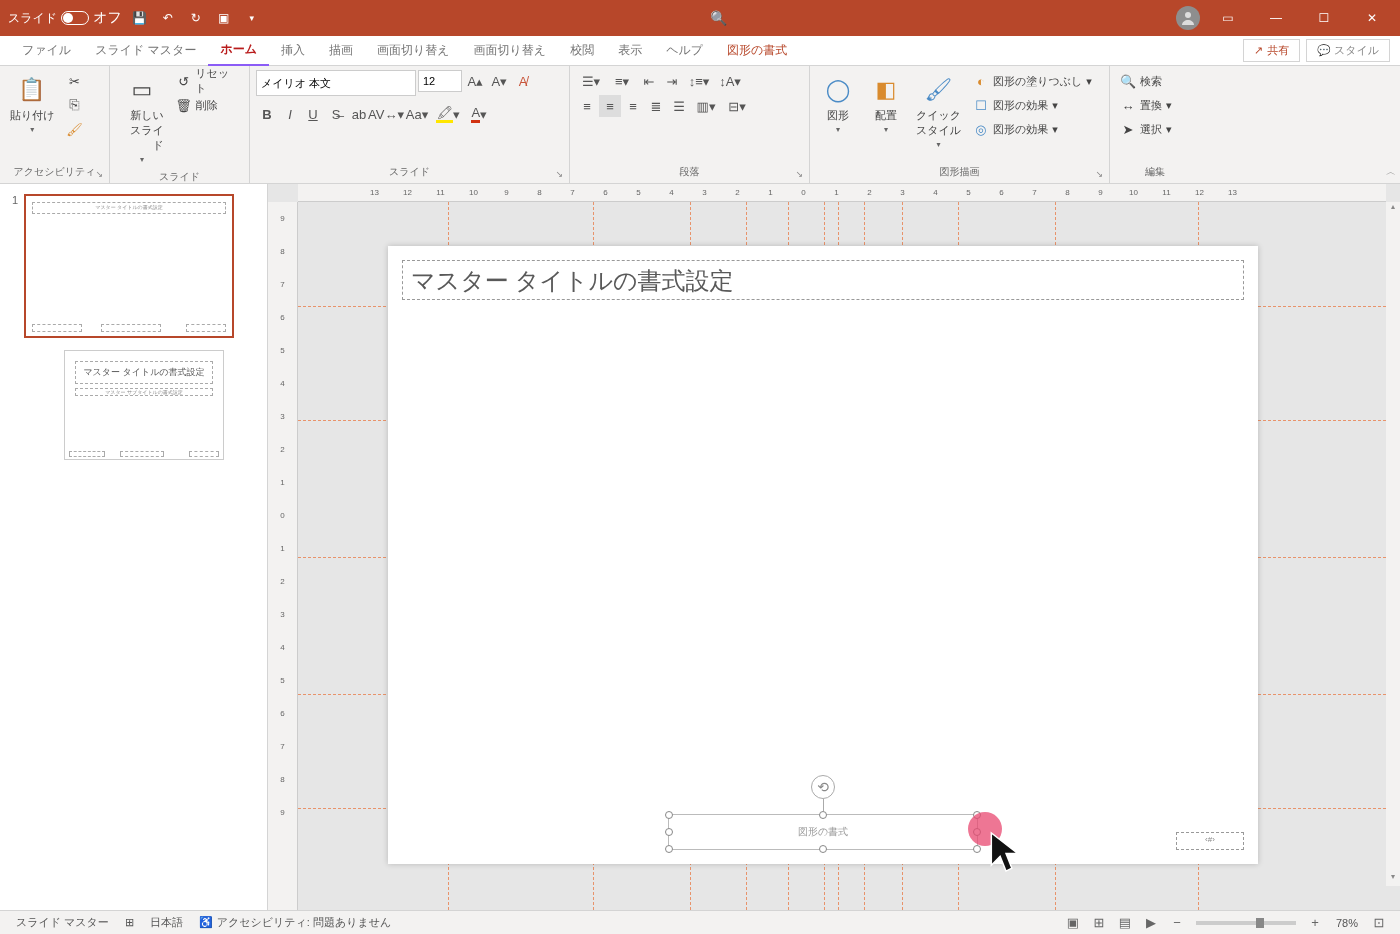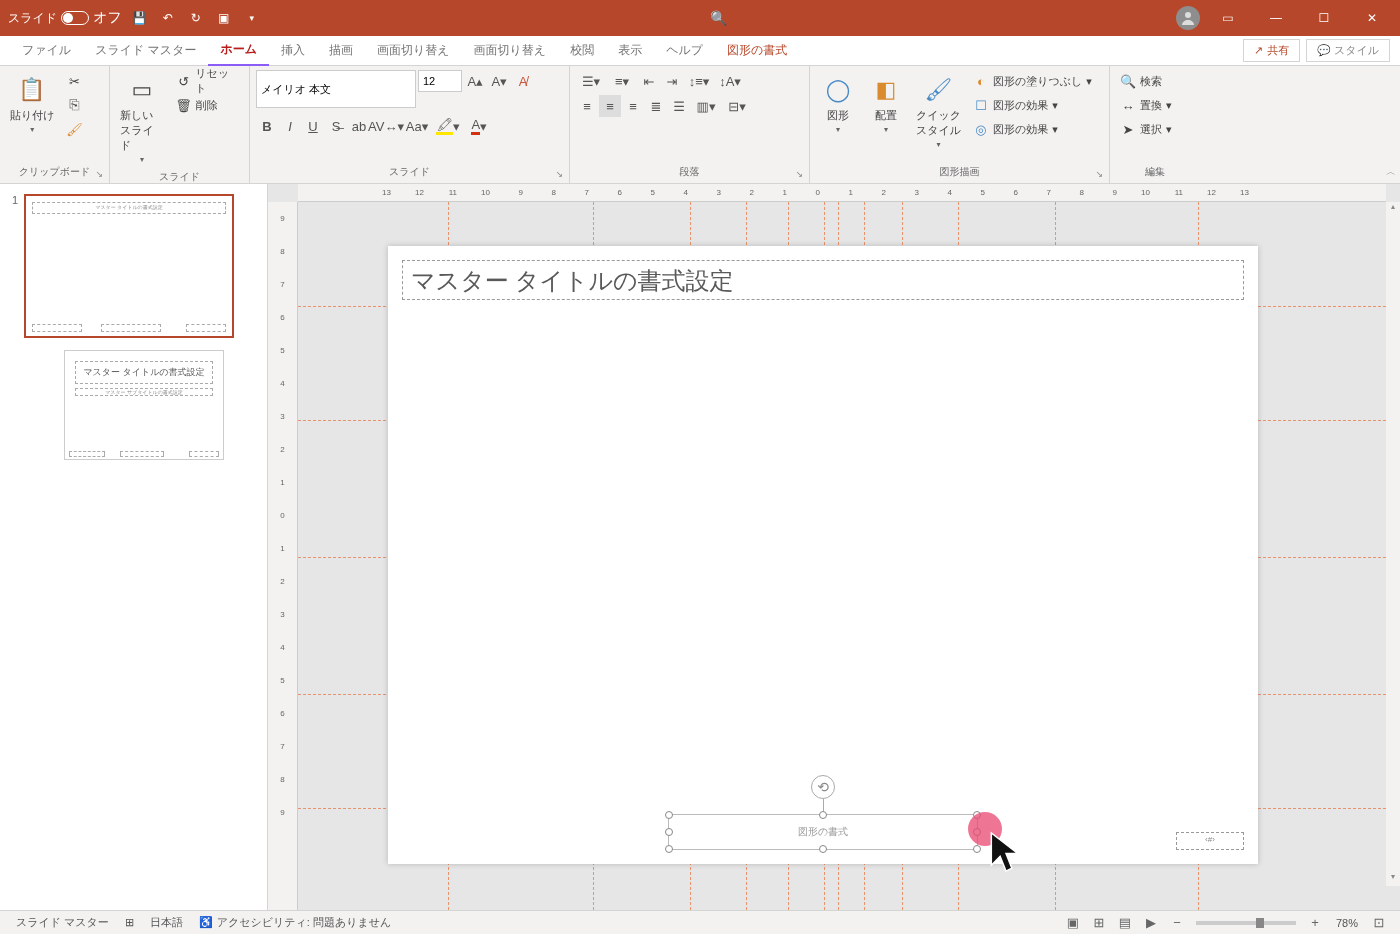--- a/index.html
+++ b/index.html
@@ -33,21 +33,21 @@
 .ribbon-group-content { flex: 1; display: flex; align-items: flex-start; gap: 4px; }
 .ribbon-group-label { text-align: center; font-size: 10px; color: #666; padding: 2px 0; position: relative; }
 .ribbon-group-label .launcher { position: absolute; right: 0; bottom: 2px; font-size: 9px; color: #888; cursor: pointer; }
 .big-btn { display: flex; flex-direction: column; align-items: center; gap: 2px; padding: 4px; cursor: pointer; min-width: 44px; }
 .big-btn .icon-box { width: 32px; height: 32px; display: flex; align-items: center; justify-content: center; font-size: 22px; }
 .big-btn .dropdown-arrow { font-size: 8px; color: #666; }
 .small-btn-col { display: flex; flex-direction: column; gap: 2px; }
 .small-btn { display: flex; align-items: center; gap: 4px; padding: 3px 4px; cursor: pointer; font-size: 11px; height: 22px; }
 .small-btn .ico { width: 16px; height: 16px; display: flex; align-items: center; justify-content: center; font-size: 13px; }
 .font-row { display: flex; gap: 2px; margin-bottom: 4px; }
-.font-select { width: 160px; height: 22px; border: 1px solid #ccc; font-size: 11px; padding: 18px 4px; background: #fff; }
+.font-select { width: 160px; height: 22px; border: 1px solid #ccc; font-size: 11px; padding: 12px 4px; background: #fff; }
 .size-select { width: 44px; height: 22px; border: 1px solid #ccc; font-size: 11px; padding: 0 4px; background: #fff; }
 .icon-btn { width: 22px; height: 22px; display: flex; align-items: center; justify-content: center; cursor: pointer; font-size: 13px; color: #555; }
 .icon-btn.wider { width: 30px; }
 .font-group-rows { display: flex; flex-direction: column; gap: 3px; }
 .btn-row { display: flex; gap: 1px; align-items: center; }
 .collapse-arrow { position: absolute; right: 4px; bottom: 4px; font-size: 10px; color: #888; cursor: pointer; }
 
 
 .content { display: flex; height: 726px; }
 .slide-panel { width: 268px; background: #fff; border-right: 1px solid #d4d4d4; padding: 10px 4px; overflow-y: auto; }
@@ -57,21 +57,21 @@
 .slide-thumb.child { border: 1px solid #ccc; width: 160px; height: 110px; margin-left: 60px; }
 .thumb-title-box { border: 1px dashed #aaa; height: 12px; font-size: 5px; padding: 1px; color: #888; text-align: center; }
 .thumb-footer-box { border: 1px dashed #aaa; height: 8px; position: absolute; bottom: 4px; }
 .child-title { font-size: 9px; text-align: center; padding: 4px; border: 1px dashed #aaa; margin: 4px; color: #555; }
 .child-sub { font-size: 5px; text-align: center; border: 1px dashed #aaa; margin: 2px 4px; height: 8px; color: #888; }
 .child-footer { border: 1px dashed #aaa; height: 6px; position: absolute; bottom: 2px; }
 
 .editor { flex: 1; background: #e6e6e6; position: relative; overflow: hidden; }
 .ruler-h { position: absolute; top: 0; left: 30px; right: 14px; height: 18px; background: #f3f2f1; border-bottom: 1px solid #ccc; font-size: 8px; color: #666; display: flex; align-items: center; overflow: hidden; }
 .ruler-h-inner { position: absolute; left: 0; white-space: nowrap; display: flex; }
-.ruler-tick { width: 33px; text-align: right; flex-shrink: 0; }
+.ruler-tick { width: 33px; text-align: center; flex-shrink: 0; }
 .ruler-v { position: absolute; top: 18px; left: 0; width: 30px; bottom: 0; background: #f3f2f1; border-right: 1px solid #ccc; font-size: 8px; color: #666; }
 .ruler-v-tick { height: 33px; display: flex; align-items: center; justify-content: center; }
 .slide-area { position: absolute; top: 18px; left: 30px; right: 14px; bottom: 0; }
 .guide-h { position: absolute; left: 0; right: 0; border-top: 1px dashed #e8936b; }
 .guide-v { position: absolute; top: 0; bottom: 0; border-left: 1px dashed #e8936b; }
 .slide { position: absolute; left: 90px; top: 44px; width: 870px; height: 618px; background: #fff; box-shadow: 0 0 6px rgba(0,0,0,0.2); }
 .title-placeholder { position: absolute; top: 14px; left: 14px; right: 14px; height: 40px; border: 1px dashed #999; padding: 4px 8px; font-size: 24px; font-family: Meiryo; color: #595959; }
 .footer-placeholder { position: absolute; bottom: 14px; left: 280px; width: 310px; height: 36px; border: 1px solid #bbb; display: flex; align-items: center; justify-content: center; font-size: 10px; color: #999; }
 .footer-placeholder .handle { width: 8px; height: 8px; background: #fff; border: 1px solid #888; border-radius: 50%; position: absolute; }
 .handle.tl { top: -4px; left: -4px; } .handle.tm { top: -4px; left: calc(50% - 4px); } .handle.tr { top: -4px; right: -4px; }
@@ -164,28 +164,28 @@
             <span class="ico">✂</span>
           </div>
         <div class="small-btn">
             <span class="ico">⎘</span>
           </div>
         <div class="small-btn">
             <span class="ico" style="color:#d98b2e">🖌</span>
           </div>
       </div>
     </div>
-    <div class="ribbon-group-label"><span>クリップボード</span><span class="launcher">↘</span></div>
+    <div class="ribbon-group-label"><span>アクセシビリティ</span><span class="launcher">↘</span></div>
   </div>
 
   <div class="ribbon-group" style="width:140px">
     <div class="ribbon-group-content">
       <div class="big-btn">
         <div class="icon-box">▭</div>
-        <span style="white-space:pre-line;text-align:left">新しい
+        <span style="white-space:pre-line;text-align:right">新しい
 スライド</span>
         <span class="dropdown-arrow">▾</span>
       </div>
       <div class="small-btn-col">
         <div class="small-btn">
             <span class="ico">↺</span>
             <span>リセット</span>
           </div>
         <div class="small-btn">
             <span class="ico">🗑</span>

